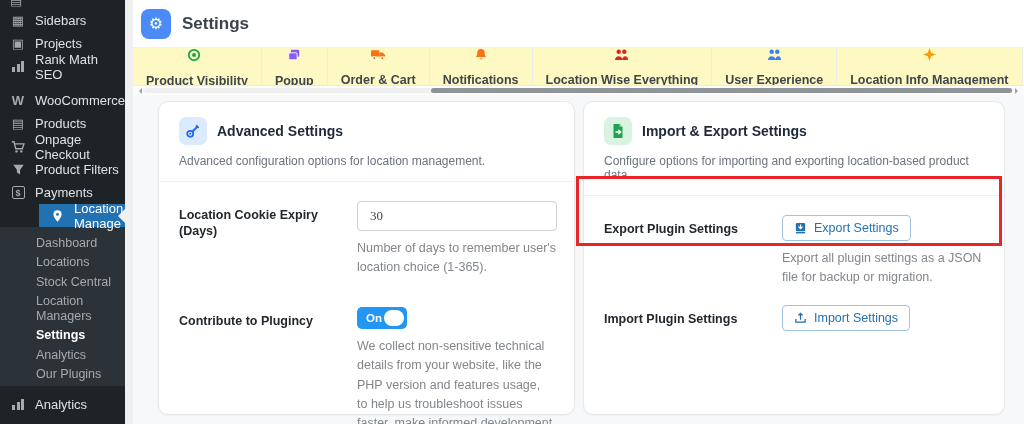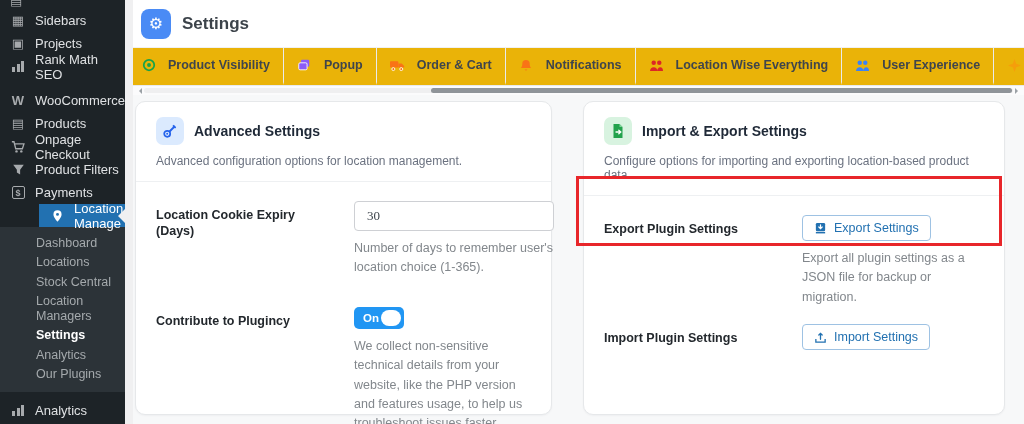--- a/index.html
+++ b/index.html
@@ -12,65 +12,65 @@
   .sb-item { position:relative; display:flex; align-items:center; gap:9px; height:23px; padding-left:10px; cursor:pointer; }
   .sb-item .ic { width:16px; display:inline-flex; justify-content:center; align-items:center; color:#a7aaad; font-size:13px; flex:0 0 16px; }
   .sb-item svg { display:block; }
   .sb-sliver { height:9px; overflow:hidden; display:flex; padding-left:10px; color:#a7aaad; }
   .sb-sliver .ic { margin-top:-7px; font-size:13px; }
   .sb-gap { height:11px; }
   .sb-item.active { background:#2271b1; color:#fff;margin-left:39px; }
   .sb-item.active .ic { color:#fff; }
   .sb-item.active::after { content:""; position:absolute; right:0; top:50%; margin-top:-7px;
       border:7px solid transparent; border-right-color:#f0f0f1; }
-  .submenu { background:#2c3338; padding:7px 0 8px; }
+  .submenu { background:#2c3338; padding:7px 0 2px; }
   .submenu .sub-item { display:block; padding:2px 0 2px 36px; font-size:12.5px; line-height:15.3px; color:#a5aaad; cursor:pointer; }
   .submenu .sub-item.current { color:#fff; font-weight:bold; }
   .bars { display:inline-flex; align-items:flex-end; gap:1.5px; height:11px; }
   .bars i { display:block; width:3px; background:#a7aaad; }
   .bars i:nth-child(1){height:5px;} .bars i:nth-child(2){height:8px;} .bars i:nth-child(3){height:11px;}
   .pay-badge { display:inline-flex; width:13px; height:13px; border:1.4px solid #a7aaad; border-radius:2px; align-items:center; justify-content:center; font-size:9px; font-weight:bold; color:#a7aaad; }
 
   
   .gap-strip { position:absolute; left:125px; top:0; width:8px; height:424px; background:#f0f0f1; }
 
   
   .main { position:absolute; left:133px; top:0; right:0; bottom:0; background:#fff; }
   .page-header { height:47px; display:flex; align-items:center; gap:11px; padding-left:8px; background:#fff; }
   .gear-badge { width:30px; height:30px; border-radius:8px; background:#4a8bf5; color:#fff; display:flex; align-items:center; justify-content:center; font-size:16px; }
   .page-title { font-size:17px; font-weight:600; color:#3c434a; }
 
   
   .tabbar { height:39px; display:flex; align-items:stretch; border-top:1px solid #f0f1f2; border-bottom:1px solid #e9eaec; background:#fbfbfc; overflow:hidden; white-space:nowrap; }
-  .tab { display:flex; align-items:center; gap:12px; padding:0 13px; font-size:12.5px; font-weight:600; color:#3f454c; background:#eab308; border-right:1px solid #e9ebed; cursor:pointer; border-bottom:3px solid transparent; }
+  .tab { display:flex; align-items:center; gap:12px; padding:0 13px; font-size:12.5px; font-weight:600; color:#3f454c; background:#fef9c3; border-right:1px solid #e9ebed; cursor:pointer; border-bottom:3px solid transparent;flex-direction:column; }
   .tab:first-child { border-left:none; }
   .tab:first-child .tab-ic { margin-left:-5px; }
   .tab .tab-ic { display:inline-flex; width:15px; justify-content:center; }
 
   
   .hscroll { height:9px; display:flex; align-items:center; background:#fbfbfc; padding:0 3px; }
   .scroll-arrow { width:0; height:0; border:3.5px solid transparent; }
   .scroll-arrow.left { border-right-color:#9ba1a6; margin-right:2px; }
   .scroll-arrow.right { border-left-color:#9ba1a6; margin-left:2px; }
   .scroll-track { flex:1; height:5px; background:#efeff0; border-radius:3px; position:relative; }
   .scroll-thumb { position:absolute; left:33%; right:1px; top:0; height:5px; background:#8f9499; border-radius:3px; cursor:pointer; }
 
   
   .content { position:absolute; left:0; right:0; top:95px; bottom:0; background:#f7f8f9; }
   .card { position:absolute; top:6px; height:314px; background:#fff; border:1px solid #e6e8ea; border-radius:10px; box-shadow:0 1px 2px rgba(16,24,40,.04); }
-  .card.left-card { left:2px; width:417px; }
+  .card.left-card { left:25px; width:417px; }
   .card.right-card { left:450px; width:422px; }
   .card-head { display:flex; align-items:center; gap:10px; padding:15px 20px 0; }
   .badge { width:28px; height:28px; border-radius:7px; display:flex; align-items:center; justify-content:center; }
   .badge.blue { background:#dbeafe; }
   .badge.green { background:#d8f3e0; }
   .card-title { font-size:14px; font-weight:bold; color:#1f2937; }
   .card-desc { padding:9px 20px 0; font-size:12px; color:#6b7280; }
   .card hr { border:none; border-top:1px solid #eef0f2; margin:13px 0 0; }
-  .row { display:grid; grid-template-columns:178px 1fr; column-gap:20px; padding:0 20px; align-items:start; }
+  .row { display:grid; grid-template-columns:178px 1fr; padding:0 20px; align-items:start; }
   .row .lbl { font-size:12.5px; font-weight:bold; color:#23282d; padding-top:6px; line-height:1.3; }
   .help { margin-top:8px; font-size:12.5px; line-height:1.55; color:#82878c; }
   .text-input { width:200px; height:30px; border:1px solid #ced0d4; border-radius:4px; padding:0 12px; font-size:13px; color:#3c434a; font-family:Liberation Serif, serif; background:#fff; }
   .toggle { width:50px; height:22px; background:#2196f3; border-radius:5px; display:flex; align-items:center; justify-content:space-between; padding:0 3px 0 9px; cursor:pointer; }
   .toggle .on-txt { color:#fff; font-size:11.5px; font-weight:bold; }
   .toggle .knob { width:20px; height:16px; background:#fff; border-radius:8px; }
   .btn { display:inline-flex; align-items:center; gap:7px; height:26px; padding:0 11px; background:#fff; border:1px solid #9ec2e3; border-radius:4px; color:#2271b1; font-size:12.5px; font-weight:400; cursor:pointer; font-family:"Liberation Sans",sans-serif; }
   .mt-r1 { margin-top:19px; }
   .lc-r2 { margin-top:29px; }
   .rc-r2 { margin-top:17px; }

